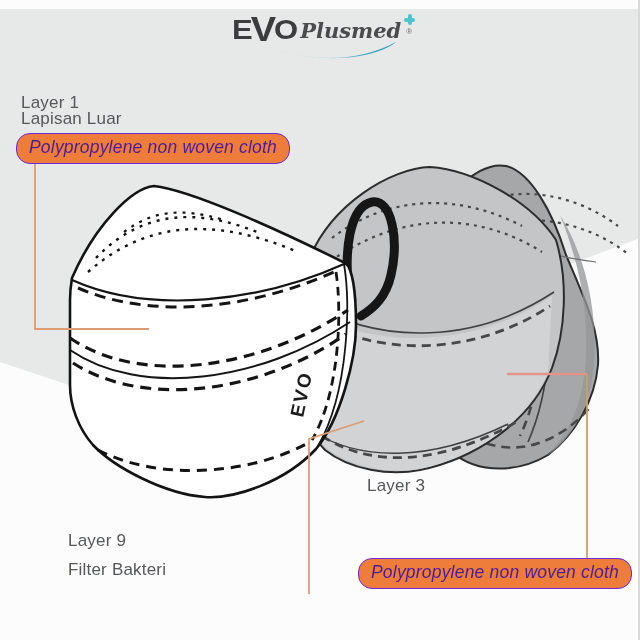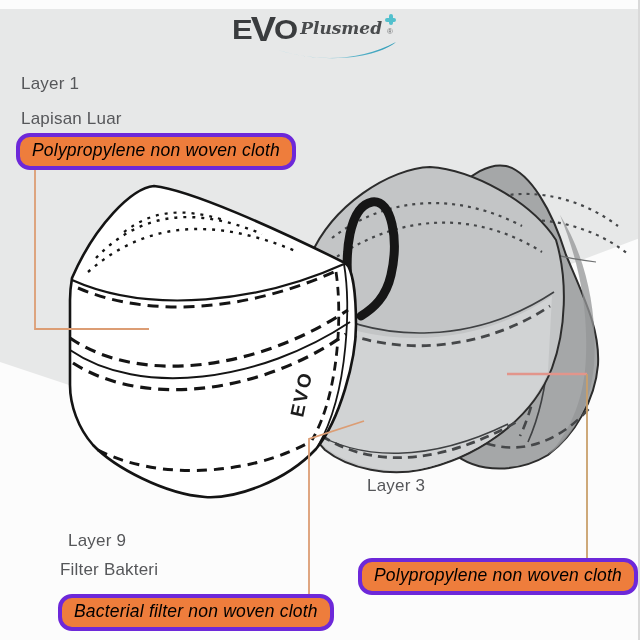--- a/index.html
+++ b/index.html
@@ -12,43 +12,43 @@
 
   
   .logo{position:absolute;left:232px;top:14px;display:flex;align-items:flex-start;z-index:5;}
   .logo-evo{
     font-weight:800;font-size:31px;line-height:30px;letter-spacing:-2px;
     color:#3a3c3e;transform:scaleY(.92);
   }
   .logo-evo .v{font-size:38px;line-height:30px;vertical-align:-2px;}
   .logo-plusmed{
     font-family:"DejaVu Serif",serif;font-style:italic;font-weight:700;
-    font-size:17px;color:#494b4d;margin-left:4px;margin-top:4px;letter-spacing:0px;
+    font-size:21px;color:#494b4d;margin-left:4px;margin-top:4px;letter-spacing:0px;
   }
   .logo-mark{position:relative;width:14px;height:26px;margin-left:2px;}
   .plus-icon{position:absolute;left:1px;top:0;width:11px;height:11px;}
   .plus-icon::before,.plus-icon::after{
     content:"";position:absolute;background:#52c0cd;border-radius:2px;
   }
   .plus-icon::before{left:4px;top:0;width:3.5px;height:11px;}
   .plus-icon::after{left:0;top:4px;width:11px;height:3.5px;}
   .reg{position:absolute;left:3px;top:13px;font-size:8px;color:#6a6c6e;}
 
   
   .lbl{position:absolute;color:#56575a;font-size:17px;letter-spacing:.2px;z-index:6;}
   .badge{
-    position:absolute;z-index:6;background:#ee7d3c;border:4px solid #6d28d9;
+    position:absolute;z-index:6;background:#ee7d3c;border:1px solid #6d28d9;
     border-radius:14px;padding:3px 12px 5px 12px;box-sizing:border-box;
-    font-size:17.5px;font-style:italic;color:#000000;white-space:nowrap;letter-spacing:.2px;
+    font-size:17.5px;font-style:italic;color:#4c1d95;white-space:nowrap;letter-spacing:.2px;
   }
-  .l1-title{left:21px;top:74px;}
+  .l1-title{left:21px;top:93px;}
   .l1-sub{left:21px;top:109px;}
   .l1-badge{left:16px;top:133px;}
   .l2-title{left:68px;top:531px;}
-  .l2-sub{left:60px;top:560px;text-align:center;}
+  .l2-sub{left:68px;top:560px;text-align:center;}
   .l2-badge{left:58px;top:594px;}
   .l3-title{left:367px;top:476px;}
   .l3-sub{left:367px;top:528px;}
   .l3-badge{left:358px;top:558px;}
 </style>
 </head>
 <body>
 
 <div class="canvas">
 
@@ -136,18 +136,17 @@
       <span class="reg">®</span>
     </span>
   </div>
 
   <div class="lbl l1-title">Layer 1</div>
   <div class="lbl l1-sub">Lapisan Luar</div>
   <div class="badge l1-badge">Polypropylene non woven cloth</div>
 
   <div class="lbl l2-title">Layer 9</div>
   <div class="lbl l2-sub">Filter Bakteri</div>
-  <div class="badge l2-badge">Bacterial filter non woven cloth</div>
 
   <div class="lbl l3-title">Layer 3</div>
   <div class="badge l3-badge">Polypropylene non woven cloth</div>
 
 </div>
 
 </body></html>

